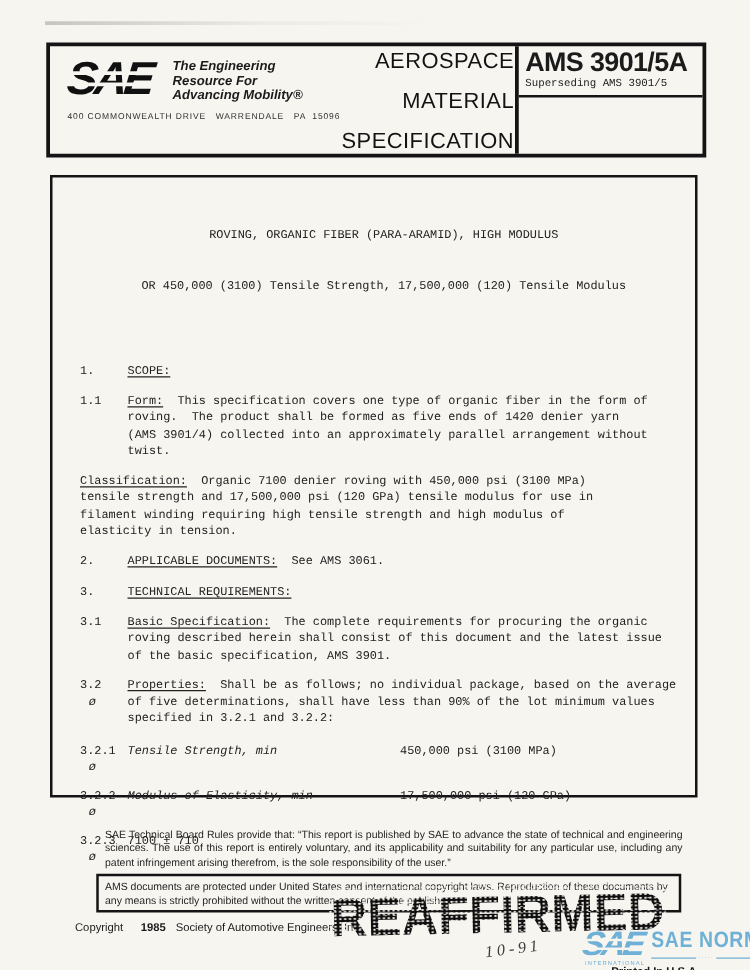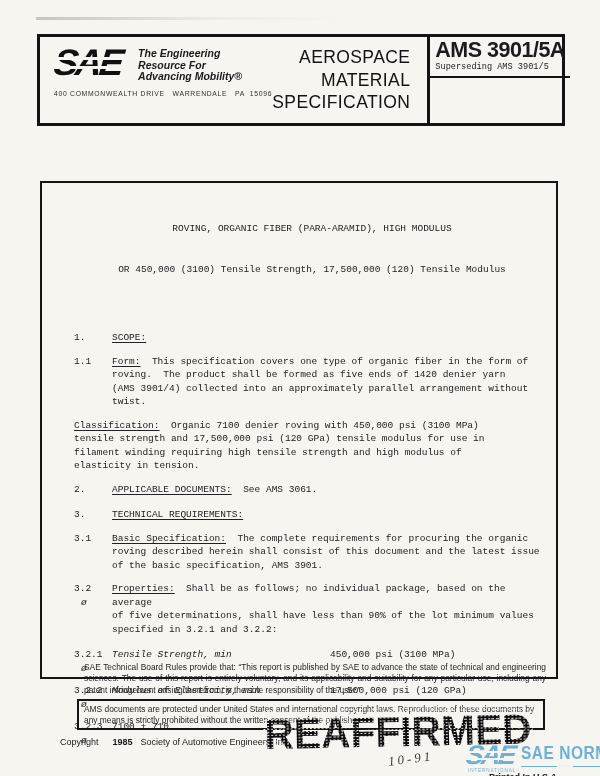--- a/index.html
+++ b/index.html
@@ -12,34 +12,34 @@
   
   .header-box { position:absolute; left:37px; top:34px; width:528px; height:92px; border:3px solid #141414; display:flex; background:#f7f5f0; }
   .hdr-left { width:244px; padding:9px 0 0 14px; position:relative; }
   .logo-row { display:flex; align-items:flex-start; }
   .sae-logo { position:relative; font-style:italic; font-weight:bold; font-size:37px; line-height:33px;
     letter-spacing:-3px; transform:skewX(-6deg); color:#101010; padding-right:10px; }
   .slit { position:absolute; left:-2px; right:8px; height:2.5px; background:#f7f5f0; }
   .slit.s1 { top:11px; } .slit.s2 { top:20px; }
   .tagline { font-style:italic; font-weight:bold; font-size:10.5px; line-height:11.5px; padding-top:2px; margin-left:7px; }
   .address { margin-top:7px; font-size:6.8px; letter-spacing:0.7px; color:#2e2e2e; white-space:pre; }
-  .hdr-mid { flex:1; display:flex; flex-direction:column; align-items:flex-end; justify-content:center; text-align:right;
-    font-size:17.5px; line-height:22.5px; letter-spacing:0.4px; padding-right:17px; color:#131313; }
+  .hdr-mid { flex:1; display:flex; flex-direction:column; align-items:flex-end; justify-content:space-between; text-align:right;
+    font-size:17.5px; line-height:22.5px; letter-spacing:0.4px; padding-right:1px; color:#131313; }
   .ams-box { width:157px; border-left:3px solid #141414; display:flex; flex-direction:column; }
   .ams-top { border-bottom:2.5px solid #141414; padding:1px 5px 2px; }
   .ams-num { font-weight:bold; font-size:21.5px; line-height:24px; letter-spacing:-0.5px; white-space:nowrap; }
   .ams-sup { font-family:"Liberation Mono",monospace; font-size:8.6px; white-space:nowrap; padding-bottom:2px; }
   .ams-bottom { padding:9px 0 0 8px; font-size:8.5px; }
   .ams-row { display:flex; margin-bottom:4px; align-items:baseline; }
   .ams-row .lab { width:52px; color:#222; }
   .ams-row .val { font-family:"Liberation Mono",monospace; font-weight:bold; font-size:10.5px; letter-spacing:1.5px; }
 
   
   .main-box { position:absolute; left:40px; top:140px; width:518px; height:498px; border:2.5px solid #141414;
-    padding:12px 6px 0 32px; font-family:"Liberation Mono",monospace; font-size:9.5px; line-height:13.5px; color:#222;margin-top:41px; }
+    padding:12px 6px 0 22px; font-family:"Liberation Mono",monospace; font-size:9.5px; line-height:13.5px; color:#222; }
   .title { text-align:center; margin-bottom:28px; white-space:pre; }
   .sec { display:flex; margin-bottom:10px; }
   .sec .num { width:38px; flex:none; }
   .sec .bd { flex:1; white-space:pre-wrap; }
   .hd { text-decoration:underline; text-underline-offset:2px; }
   .marker { font-style:italic; padding-left:7px; }
   .mb12 { margin-bottom:12px; }
   .prop { display:flex; margin-bottom:9px; }
   .prop .num { width:38px; flex:none; }
   .prop .lbl { width:218px; flex:none;font-style:italic; }

